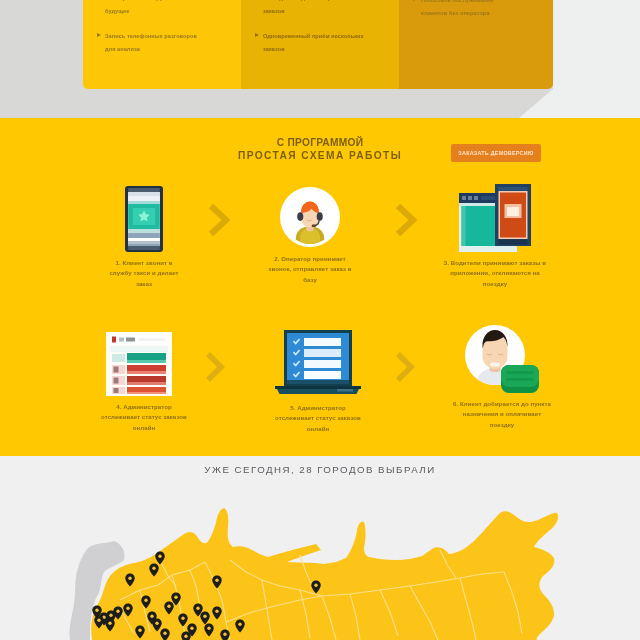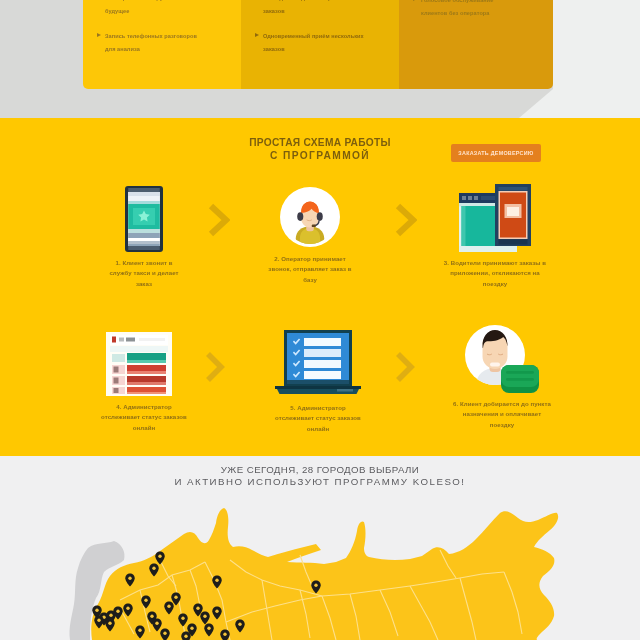--- a/index.html
+++ b/index.html
@@ -93,22 +93,22 @@
     </div>
     <div class="fcol c3">
 
       <div class="fitem p2"><i class="tri"></i><span>Голосовое обслуживание клиентов без оператора</span></div>
     </div>
   </div>
 
   <div class="yellow"></div>
 
   <div class="sec-title">
+    <div>С ПРОГРАММОЙ</div>
     <div>ПРОСТАЯ СХЕМА РАБОТЫ</div>
-    <div>С ПРОГРАММОЙ</div>
   </div>
 
   <div class="cta">ЗАКАЗАТЬ ДЕМОВЕРСИЮ</div>
 
   <div class="steps">
 
     <div class="step s1">
       <div class="icon-wrap">
         <svg width="38" height="66" viewBox="0 0 38 66">
           <rect x="0" y="0" width="38" height="66" rx="3" fill="#21313f"></rect>
@@ -274,21 +274,20 @@
         </svg>
       </div>
       <div class="cap">6. Клиент добирается до пункта назначения и оплачивает поездку</div>
     </div>
 
   </div>
 
   <div class="bottom"></div>
   <div class="b-title">
     <div>УЖЕ СЕГОДНЯ, 28 ГОРОДОВ ВЫБРАЛИ</div>
-    <div>И АКТИВНО ИСПОЛЬЗУЮТ ПРОГРАММУ KOLESO!</div>
   </div>
   <div class="mapbox">
     <svg width="640" height="640" viewBox="0 0 640 640">
       <path fill="#d0d0d2" d="M 88 548 C 96 542 106 544 114 541 C 122 544 126 552 124 560 C 118 566 110 566 104 572 C 100 580 102 590 96 598 C 92 608 90 620 90 632 L 90 640 L 70 640 C 68 628 72 616 74 604 C 76 592 74 580 78 568 C 80 560 84 553 88 548 Z"></path>
       <path fill="#fcc419" d="M 92 640 C 90 626 92 614 98 604 C 104 594 104 584 110 576 C 116 568 124 565 134 563 C 144 561 152 557 160 551 C 168 545 176 540 184 534 C 190 530 195 532 198 538 C 202 544 206 545 209 540 C 212 535 214 529 216 523 C 217 515 220 509 224 508 C 228 510 229 518 228 527 C 227 536 228 544 233 547 C 240 545 247 547 252 550 C 258 553 263 556 268 557 C 280 553 292 550 304 547 L 316 544 L 321 550 C 309 554 297 558 287 562 C 300 563 312 562 324 564 L 336 562 L 346 558 C 351 551 355 542 357 531 C 358 524 361 520 364 522 C 366 528 366 538 364 548 C 364 553 366 556 369 557 C 382 560 396 561 410 559 L 422 556 L 432 549 C 438 545 444 548 449 554 C 459 553 468 547 476 539 C 484 531 492 521 500 513 C 506 509 512 513 518 518 C 524 523 530 523 538 520 C 546 517 553 512 557 513 C 560 517 557 524 550 530 C 543 536 537 541 534 547 C 542 549 550 552 554 558 C 556 565 550 571 543 576 C 538 582 538 589 544 595 C 550 601 555 608 554 616 C 552 624 545 629 540 634 C 537 637 536 639 537 640 Z"></path>
       <g fill="none" stroke="#fde08a" stroke-width="1.1">
         <path d="M120 600 L140 590 L158 585 L172 575 L190 570 L205 562"></path>
         <path d="M140 590 L145 612 L150 632"></path>
         <path d="M172 575 L178 596 L182 618 L186 640"></path>
         <path d="M205 562 L214 580 L222 600 L226 622 L230 640"></path>

